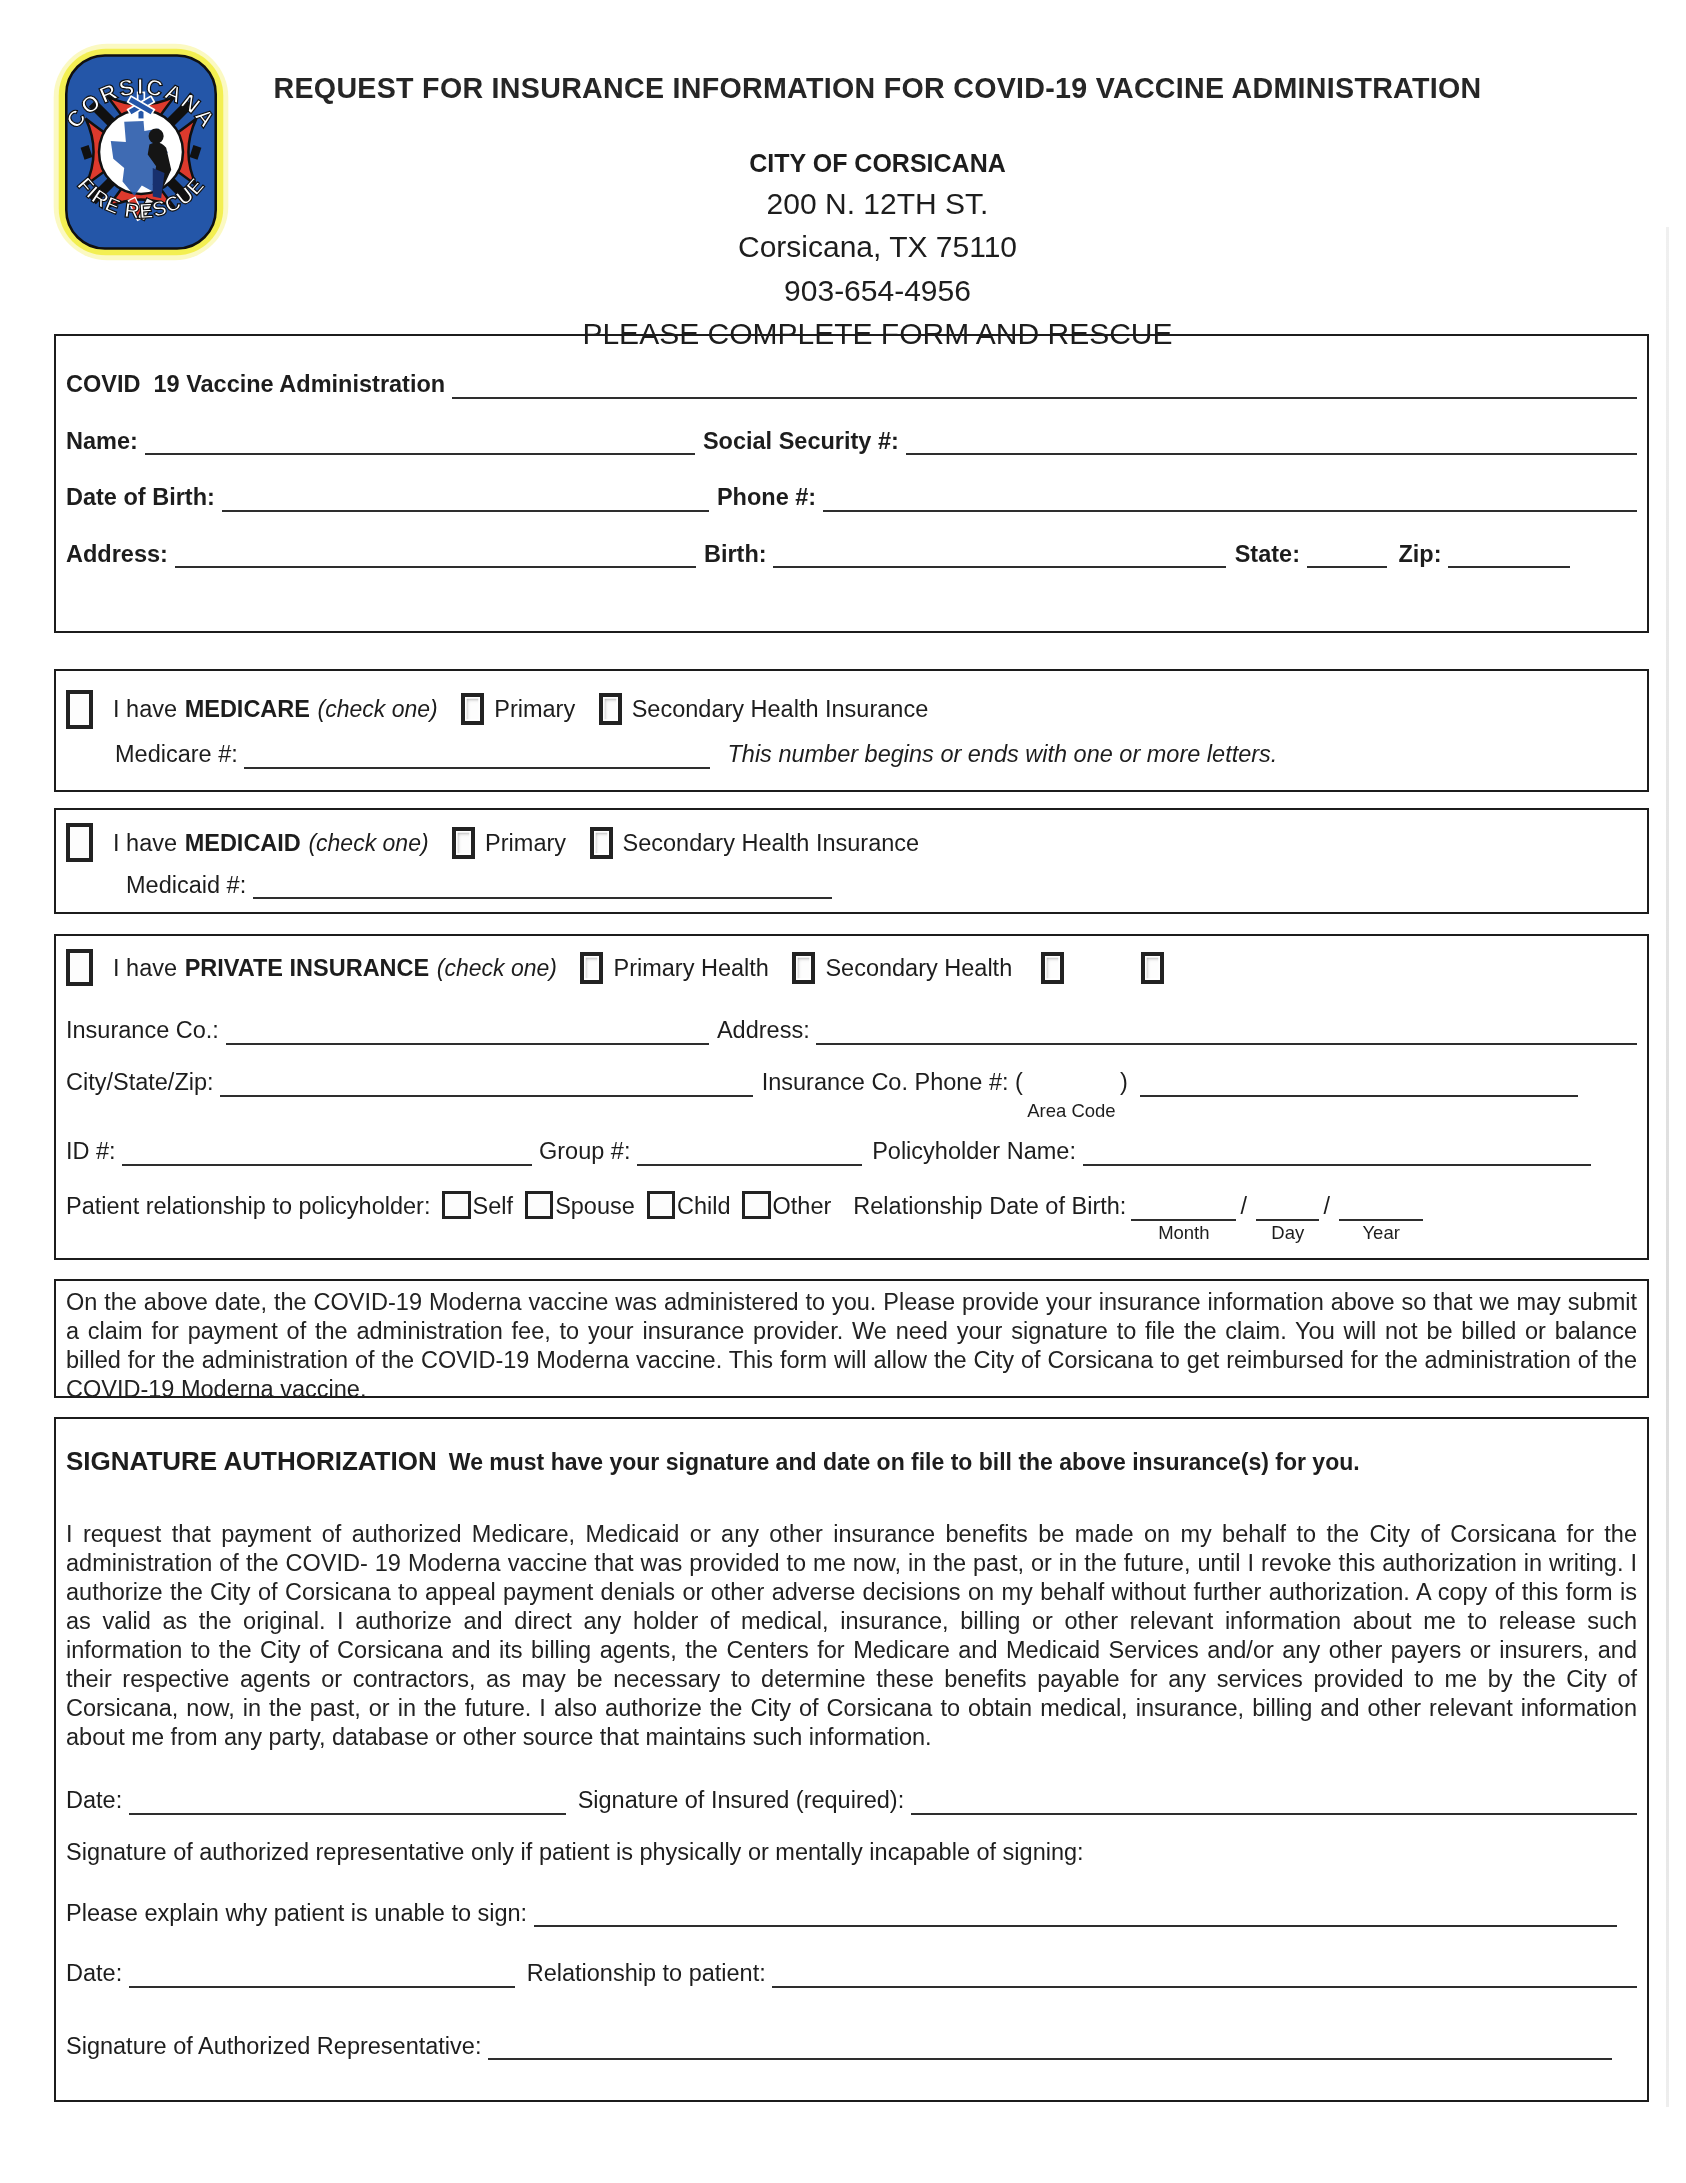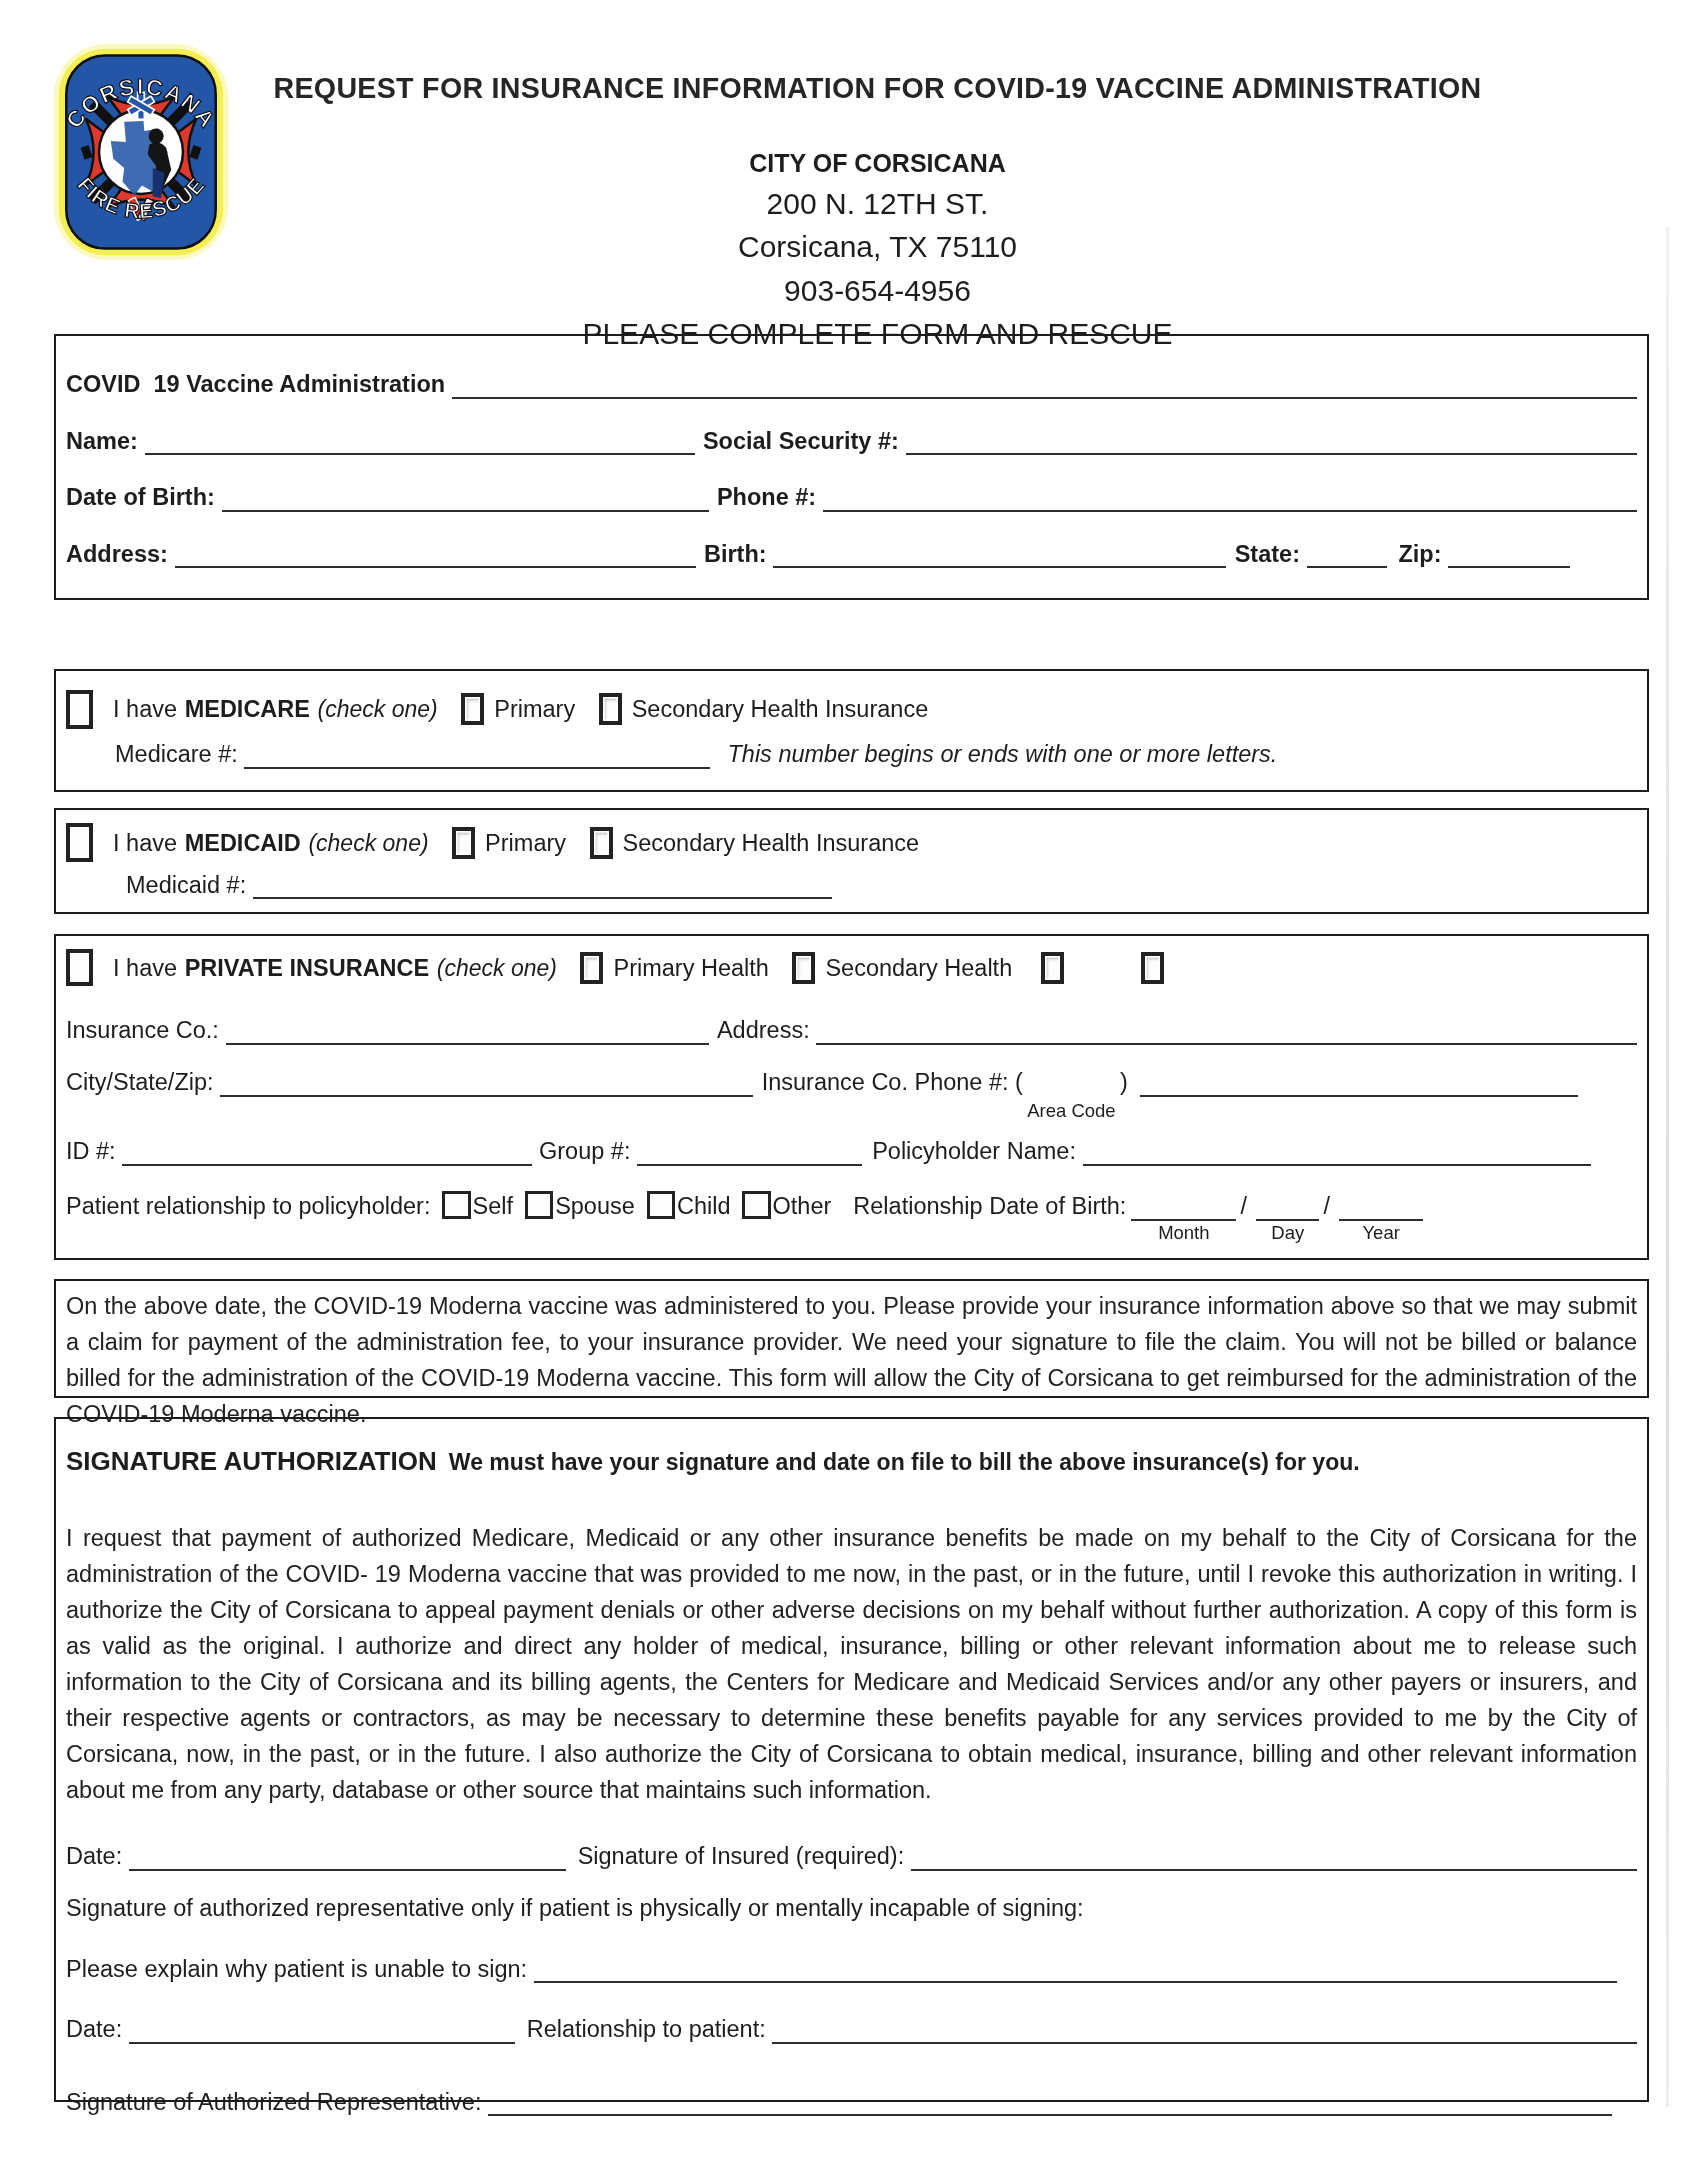--- a/index.html
+++ b/index.html
@@ -28,21 +28,21 @@
   .cb{box-sizing:border-box; border:4.2px solid #222; background:#fdfdfd; flex:0 0 auto;}
   .cb.lead{width:27px; height:39px; margin-right:20px; align-self:center;}
   .cb.mid{width:23px; height:32px; margin:0 10px 0 23.5px; align-self:center; box-shadow:inset 0 0 0 1.7px #fff, inset 1.7px 2.5px 3.4px rgba(60,60,60,.45);}
   .cb.sq{width:28.6px; height:28.6px; border-width:3.4px; margin:0 1.7px 1.7px 11.8px; align-self:flex-end;}
   .pre{white-space:pre;}
   .note-sm{font-size:23px;}
   .paren-gap{position:relative; width:97px; height:25px; flex:0 0 auto;}
   .sub-lbl{position:absolute; top:30px; left:50%; transform:translateX(-50%); font-size:18.5px; line-height:1;}
   .dseg{position:relative; border-bottom:2.5px solid #2e2e2e; height:25px; margin-left:5px; flex:0 0 auto;}
   .slash{margin:0 4.2px;}
-  .para{font-size:23.5px; line-height:36px; text-align:justify; color:#222;}
+  .para{font-size:23.5px; line-height:29px; text-align:justify; color:#222;}
   .sig-head{margin-top:25px; text-align:left; line-height:34px;}
   .sig-head .h1{font-size:26px; font-weight:bold;}
   .sig-head .h2{font-size:23px; font-weight:bold; margin-left:8.4px;}
   .scan-edge{position:absolute; right:18.5px; top:227px; bottom:76px; width:2.5px;
     background:linear-gradient(180deg,#f0f0f0,#dcdcdc 60%,#eeeeee); }
 </style>
 </head>
 <body>
 
 <div class="page">
@@ -87,21 +87,21 @@
 
   <div class="hdr">
     <div class="hdr-title">REQUEST FOR INSURANCE INFORMATION FOR COVID-19 VACCINE ADMINISTRATION</div>
     <div class="hdr-org">CITY OF CORSICANA</div>
     <div class="hdr-line">200 N. 12TH ST.</div>
     <div class="hdr-line">Corsicana, TX 75110</div>
     <div class="hdr-line">903-654-4956</div>
     <div class="hdr-line">PLEASE COMPLETE FORM AND RESCUE</div>
   </div>
 
-  <div class="bx" style="top:334px;height:266px;">
+  <div class="bx" style="top:334px;height:299px;">
     <div class="frow" style="margin-top:34px;">
       <span class="b pre">COVID  19 Vaccine Administration</span>
       <span class="ln fx"></span>
     </div>
     <div class="frow" style="margin-top:28px;">
       <span class="b">Name:</span>
       <span class="ln" style="width:550px;"></span>
       <span class="b" style="margin-left:8.4px;">Social Security #:</span>
       <span class="ln fx"></span>
     </div>

